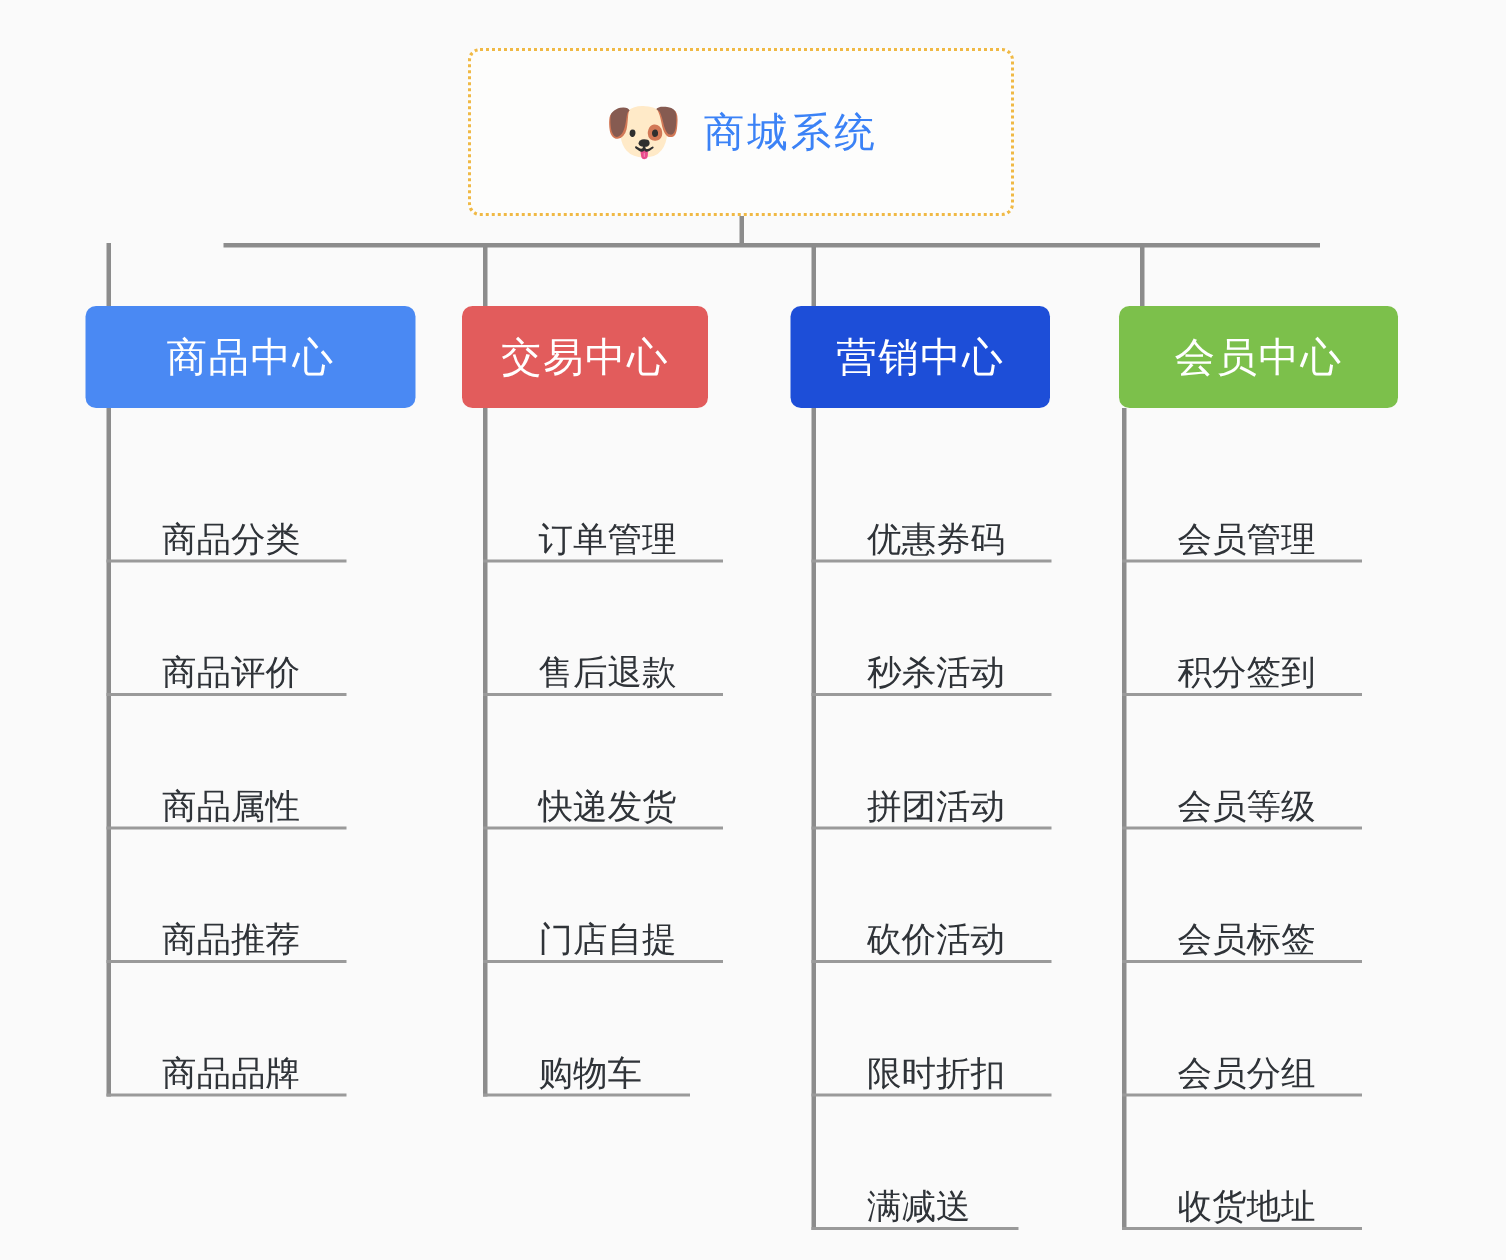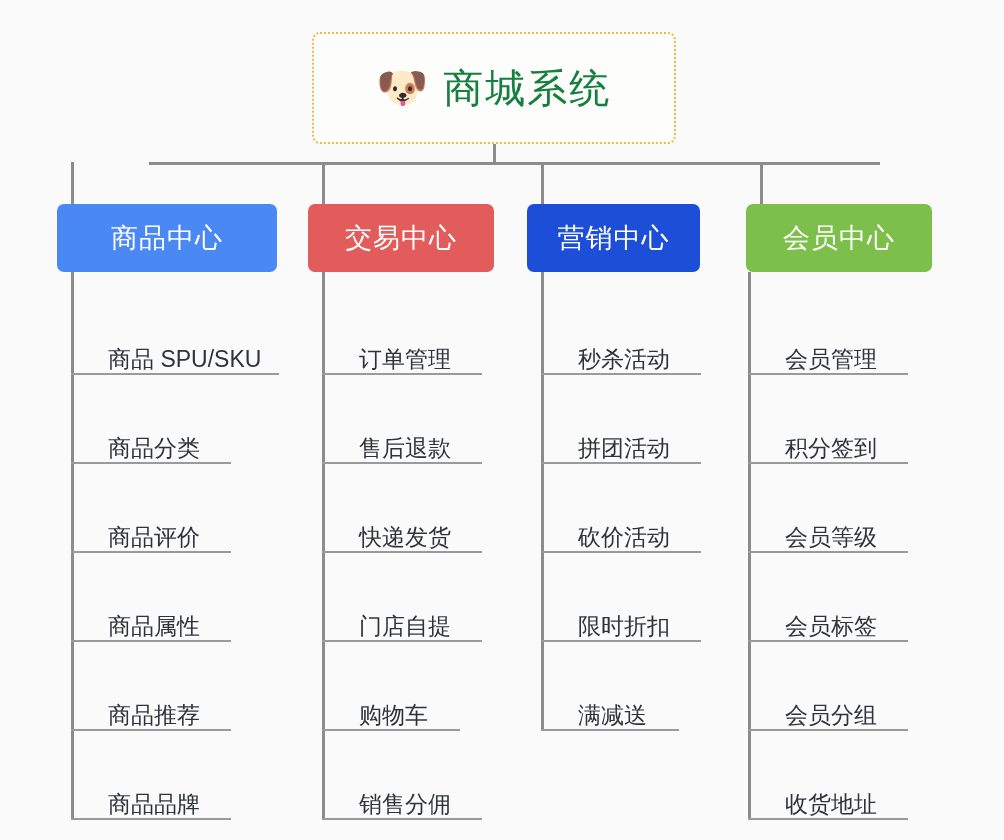--- a/index.html
+++ b/index.html
@@ -22,22 +22,22 @@
     border:2px dotted #f0b945;
     border-radius:8px;
     display:flex;align-items:center;justify-content:center;
     gap:14px;
   }
   .root-emoji{
     font-size:42px;line-height:1;
     display:block;
   }
   .root-title{
-    font-size:40px;
-    color:#15803d;
+    font-size:27px;
+    color:#3b82f6;
     letter-spacing:2px;
     white-space:nowrap;
   }
 
   
   .conn{position:absolute;background:#8c8c8c;}
   .conn-stem{left:493px;top:144px;width:3px;height:19px;}
   .conn-bar{left:149px;top:162px;width:731px;height:3px;}
   .conn-drop{top:162px;width:3px;height:42px;}
 
@@ -101,24 +101,20 @@
       <div class="conn conn-drop" style="left: 760px; background: rgb(140, 140, 140);"></div>
     </div>
 
   <div id="columns">
       <div class="col" style="left: 57px; width: 186px;">
         <div class="cat-box" style="background: rgb(74, 137, 243); width: 220px;">
           <span>商品中心</span>
         </div>
         <div class="leaf-list" style="margin-left: 14px; border-left-color: rgb(140, 140, 140);">
           <div class="leaf">
-            <span class="leaf-text">商品 SPU/SKU</span>
-            <div class="leaf-rule" style="width: 208px;"></div>
-          </div>
-          <div class="leaf">
             <span class="leaf-text">商品分类</span>
             <div class="leaf-rule" style="width: 160px;"></div>
           </div>
           <div class="leaf">
             <span class="leaf-text">商品评价</span>
             <div class="leaf-rule" style="width: 160px;"></div>
           </div>
           <div class="leaf">
             <span class="leaf-text">商品属性</span>
             <div class="leaf-rule" style="width: 160px;"></div>
@@ -127,21 +123,21 @@
             <span class="leaf-text">商品推荐</span>
             <div class="leaf-rule" style="width: 160px;"></div>
           </div>
           <div class="leaf">
             <span class="leaf-text">商品品牌</span>
             <div class="leaf-rule" style="width: 160px;"></div>
           </div>
         </div>
       </div>
       <div class="col" style="left: 308px; width: 186px;">
-        <div class="cat-box" style="background: rgb(226, 92, 92); width: 186px;">
+        <div class="cat-box" style="background: rgb(226, 92, 92); width: 164px;">
           <span>交易中心</span>
         </div>
         <div class="leaf-list" style="margin-left: 14px; border-left-color: rgb(140, 140, 140);">
           <div class="leaf">
             <span class="leaf-text">订单管理</span>
             <div class="leaf-rule" style="width: 160px;"></div>
           </div>
           <div class="leaf">
             <span class="leaf-text">售后退款</span>
             <div class="leaf-rule" style="width: 160px;"></div>
@@ -150,33 +146,33 @@
             <span class="leaf-text">快递发货</span>
             <div class="leaf-rule" style="width: 160px;"></div>
           </div>
           <div class="leaf">
             <span class="leaf-text">门店自提</span>
             <div class="leaf-rule" style="width: 160px;"></div>
           </div>
           <div class="leaf">
             <span class="leaf-text">购物车</span>
             <div class="leaf-rule" style="width: 138px;"></div>
-          </div>
-          <div class="leaf">
-            <span class="leaf-text">销售分佣</span>
-            <div class="leaf-rule" style="width: 160px;"></div>
           </div>
         </div>
       </div>
       <div class="col" style="left: 527px; width: 186px;">
         <div class="cat-box" style="background: #1d4ed8; width: 173px; font-family: Liberation Serif, serif;">
           <span>营销中心</span>
         </div>
         <div class="leaf-list" style="margin-left: 14px; border-left-color: rgb(140, 140, 140);">
           <div class="leaf">
+            <span class="leaf-text">优惠券码</span>
+            <div class="leaf-rule" style="width: 160px;"></div>
+          </div>
+          <div class="leaf">
             <span class="leaf-text">秒杀活动</span>
             <div class="leaf-rule" style="width: 160px;"></div>
           </div>
           <div class="leaf">
             <span class="leaf-text">拼团活动</span>
             <div class="leaf-rule" style="width: 160px;"></div>
           </div>
           <div class="leaf">
             <span class="leaf-text">砍价活动</span>
             <div class="leaf-rule" style="width: 160px;"></div>

